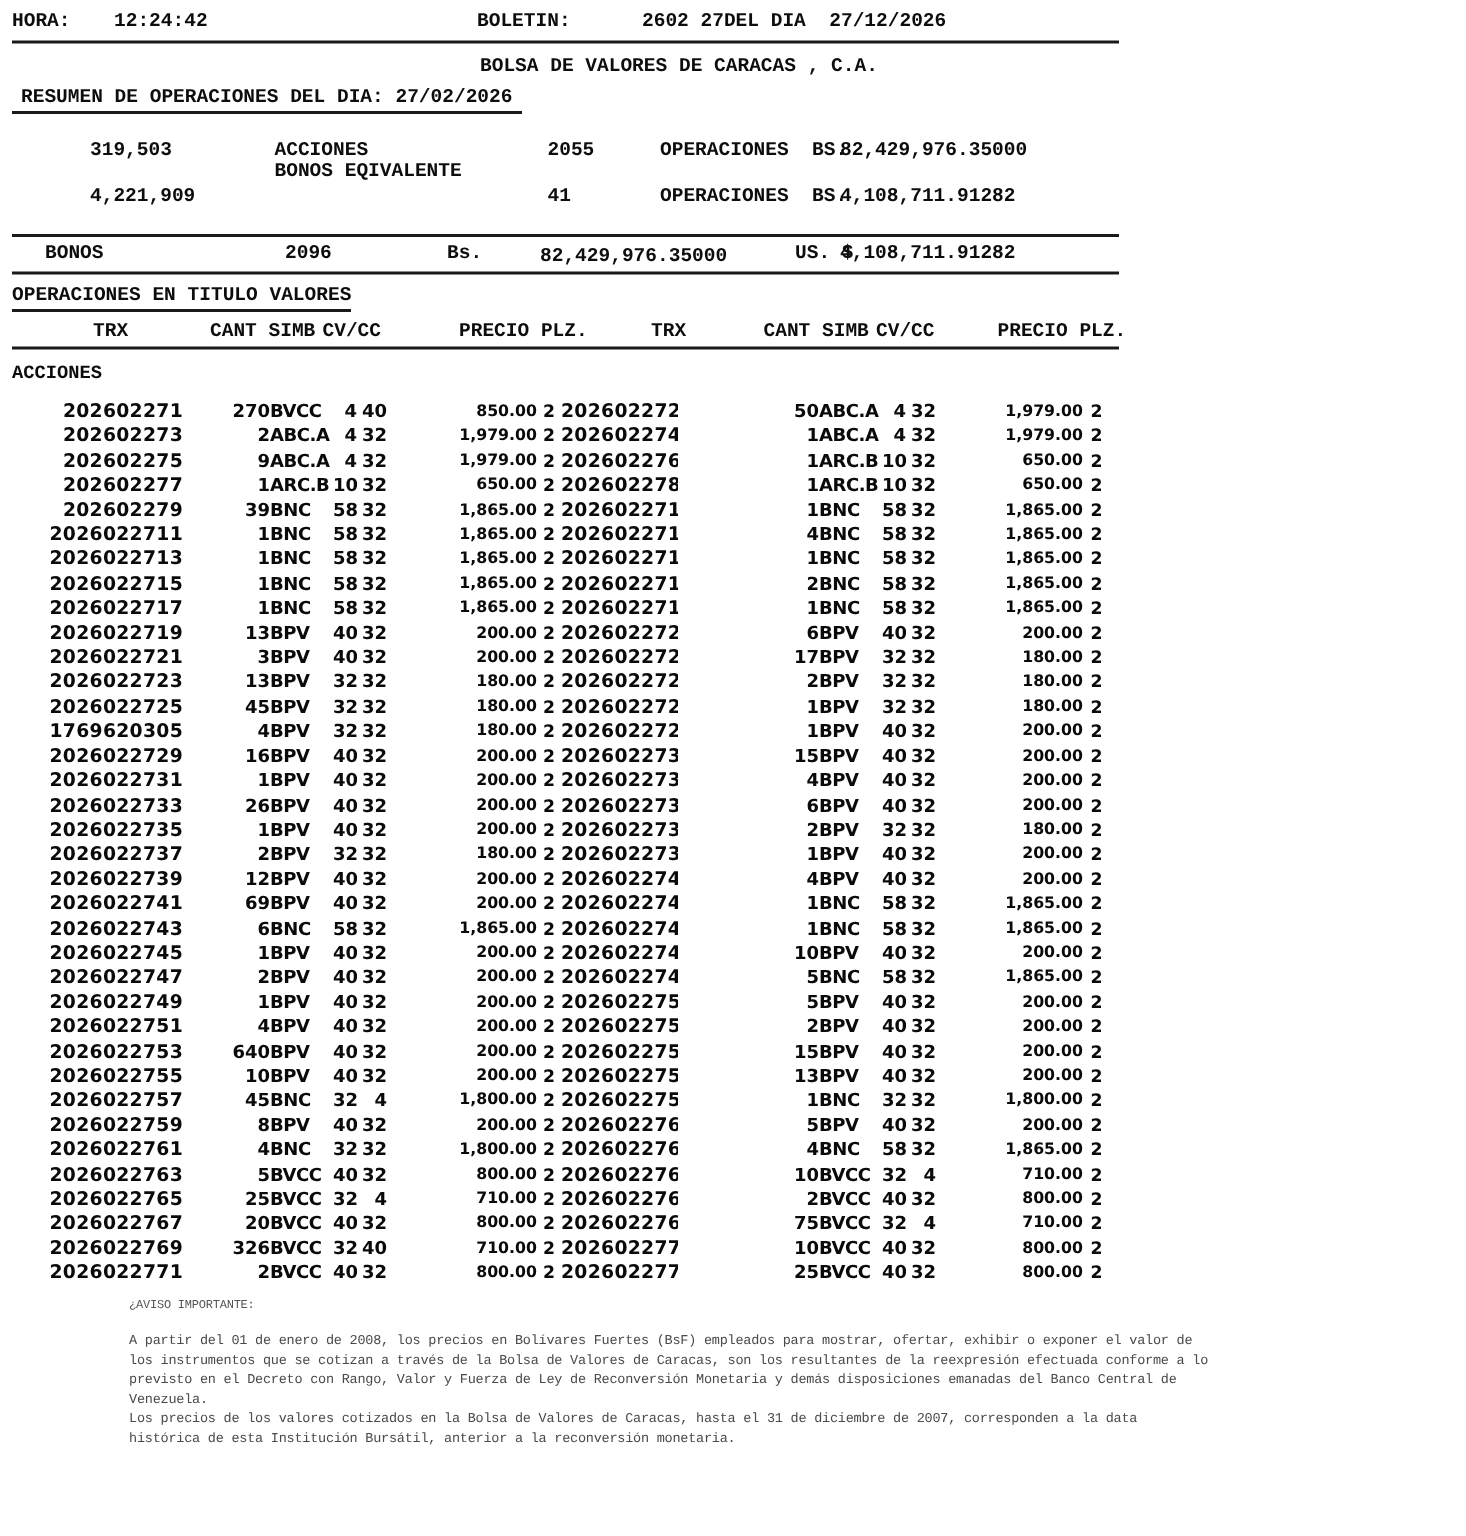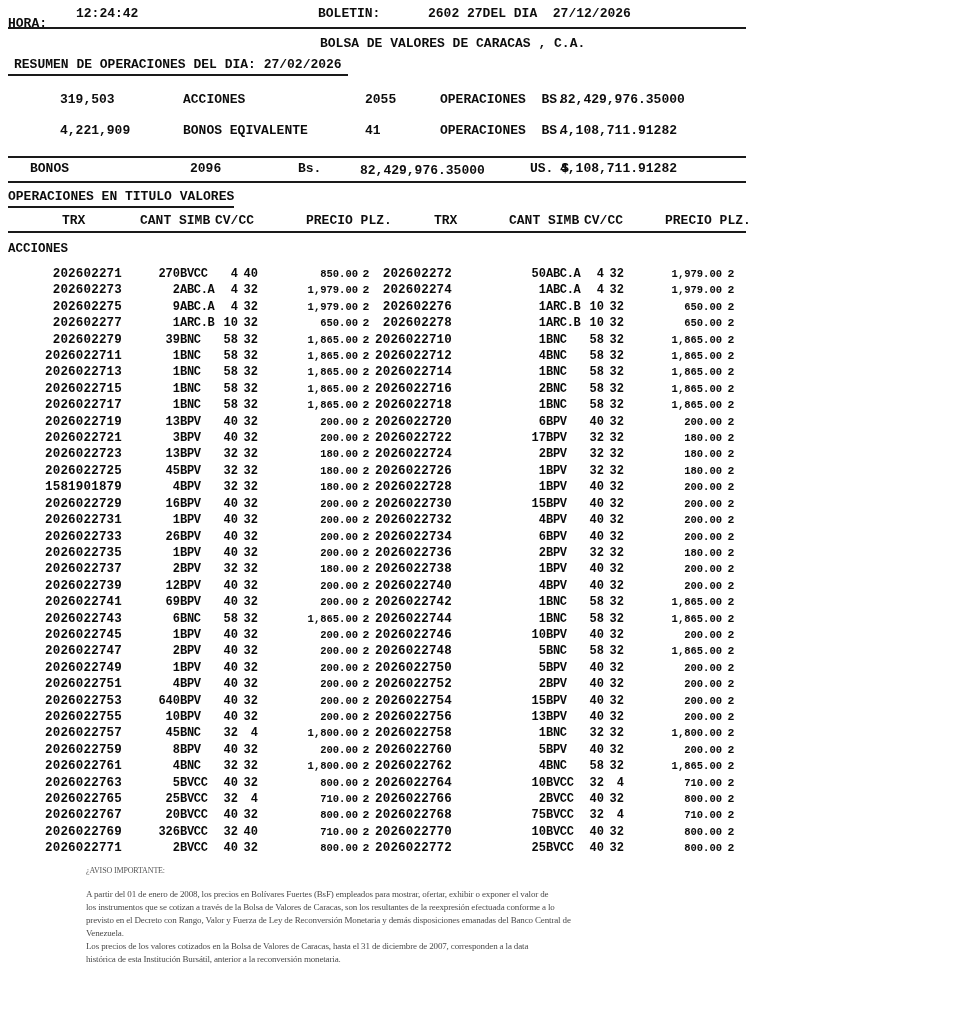--- a/index.html
+++ b/index.html
@@ -16,60 +16,60 @@
   .right { text-align:left; }
   .hline { position:absolute; background:#1a1a1a; height:2px; }
   .thin  { height:1.5px; }
 
   table.ops {
     position:absolute; left:0; top:266px;
     width:740px; border-collapse:collapse; table-layout:fixed;
     font-family:"DejaVu Sans","Liberation Sans",sans-serif;
     font-weight:bold; font-size:12px; color:#0a0a0a;
   }
-  table.ops tr { height:16.4px;font-family:Liberation Mono, monospace; }
+  table.ops tr { height:16.4px; }
   table.ops td { padding:0; line-height:16.4px; overflow:hidden; }
   td.r { text-align:right; }
   td.l { text-align:left; padding-left:6px; letter-spacing:-0.3px; }
   td.c { text-align:center; }
   td.trx { font-size:12.5px; letter-spacing:0.2px; }
   td.precio { font-size:10.5px; letter-spacing:0; }
   td.plz { font-size:11.5px; }
 
   .colhdr { position:absolute; font-weight:bold; font-size:13px; white-space:pre; }
 
   .footer-txt {
     position:absolute; white-space:pre;
     font-size:9px; letter-spacing:-0.15px; color:#4a4a4a;
-    font-family:Liberation Serif, serif;
+    font-family:Liberation Mono, monospace;
   }
   .notice { font-size:8px; color:#555; }
 </style>
 </head>
 <body>
 
-<span class="abs mb" style="left:8px;top:16px">HORA:</span>
+<span class="abs mb" style="left:8px;top:6px">HORA:</span>
 <span class="abs mb" style="left:76px;top:6px">12:24:42</span>
 <span class="abs mb" style="left:318px;top:6px">BOLETIN:</span>
 <span class="abs mb" style="left:428px;top:6px">2602 27DEL DIA  27/12/2026</span>
 <div class="hline" style="left:8px;top:27px;width:738px"></div>
 
 <span class="abs mb" style="left:320px;top:36px">BOLSA DE VALORES DE CARACAS , C.A.</span>
 
 <span class="abs mb" style="left:14px;top:57px">RESUMEN DE OPERACIONES DEL DIA: 27/02/2026</span>
 <div class="hline thin" style="left:8px;top:74px;width:340px"></div>
 
 <span class="abs mb right" style="left:60px;top:92px;width:108px">319,503</span>
 <span class="abs mb" style="left:183px;top:92px">ACCIONES</span>
 <span class="abs mb right" style="left:365px;top:92px;width:60px">2055</span>
 <span class="abs mb" style="left:440px;top:92px">OPERACIONES  BS.</span>
 <span class="abs mb right" style="left:560px;top:92px;width:180px">82,429,976.35000</span>
 
 <span class="abs mb right" style="left:60px;top:123px;width:108px">4,221,909</span>
-<span class="abs mb" style="left:183px;top:123px">BONOS EQIVALENTE</span>
+<span class="abs mb" style="left:183px;top:106px">BONOS EQIVALENTE</span>
 <span class="abs mb right" style="left:365px;top:123px;width:60px">41</span>
 <span class="abs mb" style="left:440px;top:123px">OPERACIONES  BS.</span>
 <span class="abs mb right" style="left:560px;top:123px;width:180px">4,108,711.91282</span>
 
 <div class="hline" style="left:8px;top:156px;width:738px"></div>
 <span class="abs mb" style="left:30px;top:161px">BONOS</span>
 <span class="abs mb right" style="left:190px;top:161px;width:60px">2096</span>
 <span class="abs mb" style="left:298px;top:161px">Bs.</span>
 <span class="abs mb right" style="left:360px;top:163px;width:156px">82,429,976.35000</span>
 <span class="abs mb" style="left:530px;top:161px">US. $</span>
@@ -311,21 +311,21 @@
         <td class="plz c">2</td>
         <td class="trx r">2026022726</td>
         <td class="cant r">1</td>
         <td class="simb l">BPV</td>
         <td class="cv r">32</td>
         <td class="cc r">32</td>
         <td class="precio r">180.00</td>
         <td class="plz c">2</td>
       </tr>
       <tr>
-        <td class="trx r">1581901879</td>
+        <td class="trx r">1769620305</td>
         <td class="cant r">4</td>
         <td class="simb l">BPV</td>
         <td class="cv r">32</td>
         <td class="cc r">32</td>
         <td class="precio r">180.00</td>
         <td class="plz c">2</td>
         <td class="trx r">2026022728</td>
         <td class="cant r">1</td>
         <td class="simb l">BPV</td>
         <td class="cv r">40</td>

